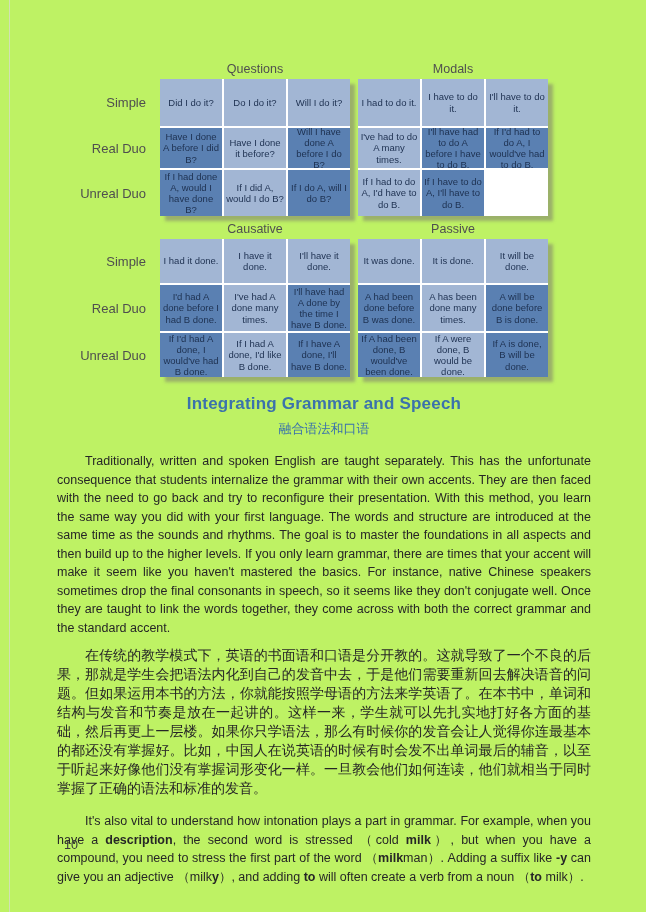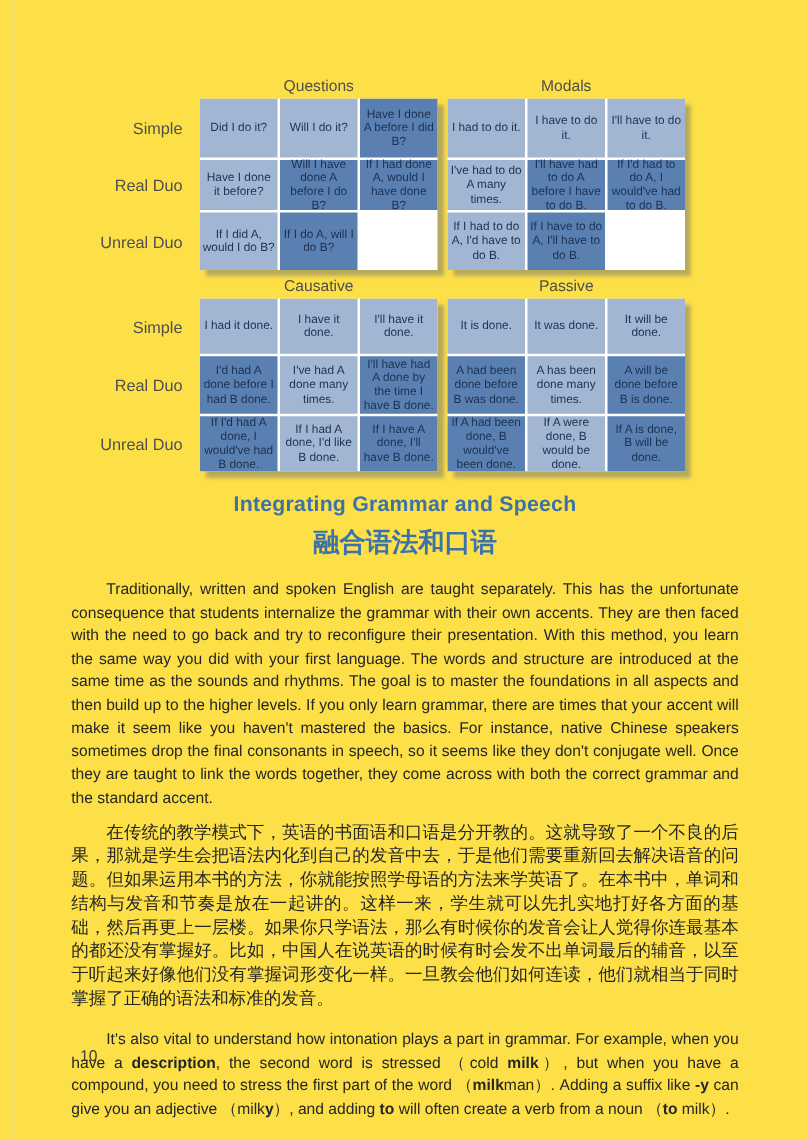--- a/index.html
+++ b/index.html
@@ -8,21 +8,21 @@
     --cell-text:#1d3050;
     --heading-blue:#3b72ac;
     --label-gray:#4f4f4f;
     --body-text:#262626;
   }
   *{margin:0;padding:0;box-sizing:border-box;}
   html,body{background:#e9e9e7;}
   .page{
     position:relative;
     width:646px;height:912px;
-    background:#fde047;
+    background:#bef264;
     overflow:hidden;
     font-family:"Liberation Sans","DejaVu Sans",sans-serif;
   }
   .scan-edge{
     position:absolute;left:9px;top:0;width:1px;height:100%;
     background:#d9d9d5;opacity:.7;
   }
 
   
   .tables-block{position:absolute;left:78px;top:62px;width:480px;}
@@ -65,21 +65,21 @@
   
   .flow{position:absolute;left:57px;top:394px;width:534px;}
   .heading-en{
     text-align:center;
     font-size:17px;font-weight:bold;
     color:var(--heading-blue);
     letter-spacing:.2px;
   }
   .heading-zh{
     text-align:center;
-    font-size:21px;font-weight:bold;
+    font-size:13px;font-weight:normal;
     color:var(--heading-blue);
     margin-top:6px;
   }
   .para{
     margin-top:14px;
     font-size:12.5px;line-height:18.5px;
     color:var(--body-text);
     text-align:justify;
     text-indent:28px;
   }
@@ -108,20 +108,21 @@
         <div class="tbl-title">Modals</div>
       </div>
       <div class="group-body">
         <div class="labels-col">
             <div class="rlabel">Simple</div>
             <div class="rlabel">Real Duo</div>
             <div class="rlabel">Unreal Duo</div>
           </div>
         <div class="gtable">
             <div class="cell light">Did I do it?</div>
+            <div class="cell light">Do I do it?</div>
             <div class="cell light">Will I do it?</div>
             <div class="cell dark">Have I done A before I did B?</div>
             <div class="cell light">Have I done it before?</div>
             <div class="cell dark">Will I have done A before I do B?</div>
             <div class="cell dark">If I had done A, would I have done B?</div>
             <div class="cell light">If I did A, would I do B?</div>
             <div class="cell dark">If I do A, will I do B?</div>
           </div>
         <div class="gtable">
             <div class="cell light">I had to do it.</div>
@@ -153,22 +154,22 @@
             <div class="cell light">I have it done.</div>
             <div class="cell light">I'll have it done.</div>
             <div class="cell dark">I'd had A done before I had B done.</div>
             <div class="cell light">I've had A done many times.</div>
             <div class="cell dark">I'll have had A done by the time I have B done.</div>
             <div class="cell dark">If I'd had A done, I would've had B done.</div>
             <div class="cell light">If I had A done, I'd like B done.</div>
             <div class="cell dark">If I have A done, I'll have B done.</div>
           </div>
         <div class="gtable">
+            <div class="cell light">It was done.</div>
             <div class="cell light">It is done.</div>
-            <div class="cell light">It was done.</div>
             <div class="cell light">It will be done.</div>
             <div class="cell dark">A had been done before B was done.</div>
             <div class="cell light">A has been done many times.</div>
             <div class="cell dark">A will be done before B is done.</div>
             <div class="cell dark">If A had been done, B would've been done.</div>
             <div class="cell light">If A were done, B would be done.</div>
             <div class="cell dark">If A is done, B will be done.</div>
           </div>
       </div>
     </div>

